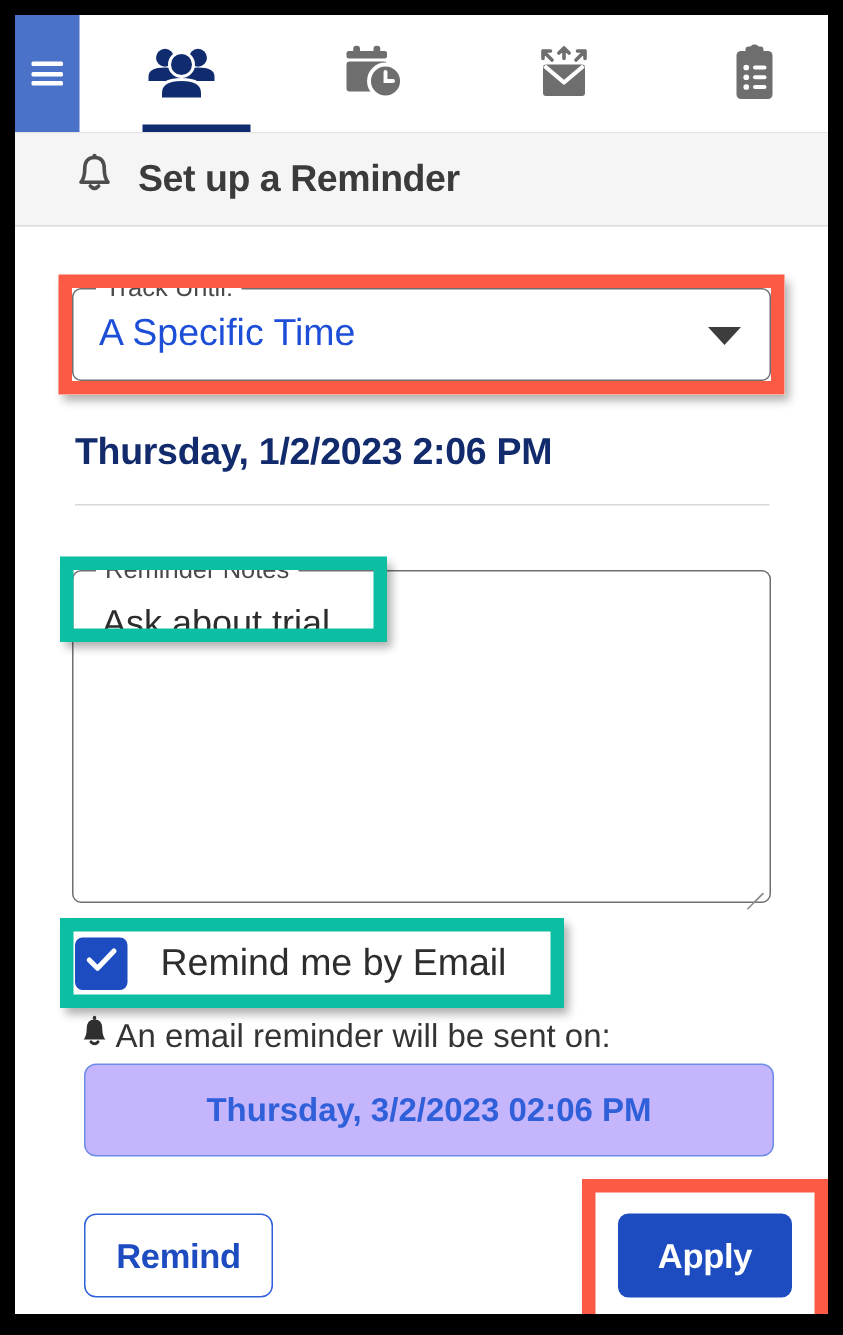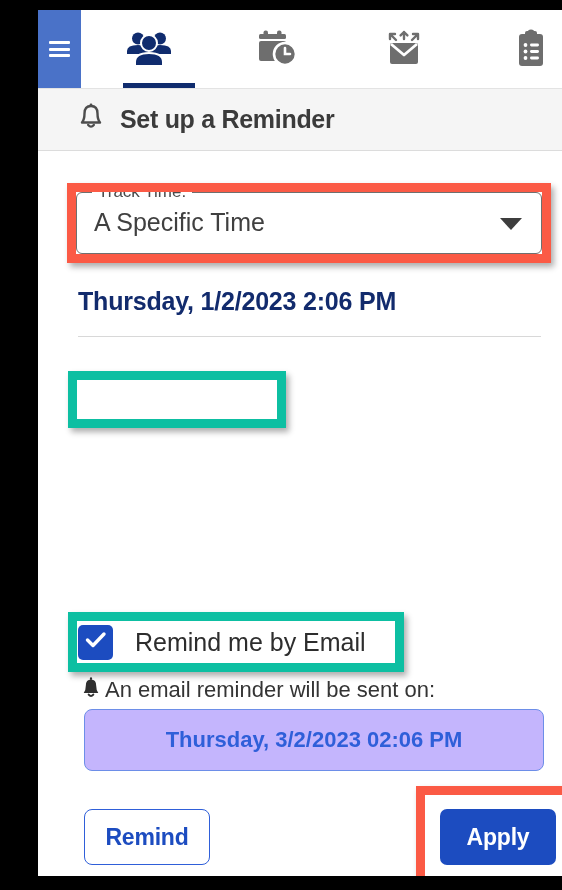--- a/index.html
+++ b/index.html
@@ -14,21 +14,20 @@
     overflow: hidden;
   }
 
   
   #frame {
     position: absolute;
     left: 0; top: 0;
     width: 450px; height: 890px;
     background: #000000;
     box-sizing: border-box;
-    margin-left: 28px;
   }
   #app {
     position: absolute;
     left: 10px; top: 10px;
     width: 542px; height: 866px;
     background: #ffffff;
     overflow: hidden;
   }
 
   
@@ -128,21 +127,21 @@
     padding: 0 6px;
     font-size: 17px;
     color: #4a4a4a;
     line-height: 20px;
   }
   #select-value {
     position: absolute;
     left: 18px;
     top: 16px;
     font-size: 25px;
-    color: #404040;
+    color: #1d4ed8;
   }
   #select-caret {
     position: absolute;
     right: 20px;
     top: 26px;
     width: 0; height: 0;
     border-left: 11px solid transparent;
     border-right: 11px solid transparent;
     border-top: 12px solid #3d3d3d;
     cursor: pointer;
@@ -368,29 +367,38 @@
           <path d="M10.2 22 q2.8 3.2 5.6 0" fill="none" stroke="#4d4d4d" stroke-width="2.4" stroke-linecap="round"></path>
         </svg>
       </span>
       <span class="title">Set up a Reminder</span>
     </div>
 
     <div id="content">
 
       <div id="select-wrap">
         <div class="fieldbox"></div>
-        <span class="legend">Track Time:</span>
+        <span class="legend">Track Until:</span>
         <span id="select-value">A Specific Time</span>
         <span id="select-caret"></span>
       </div>
       <div class="hl hl-red" style="left:29px; top:31px; width:484px; height:80px;"></div>
 
       <div id="date-line">Thursday, 1/2/2023 2:06 PM</div>
       <div id="divider"></div>
 
+      <div id="notes-wrap">
+        <div class="fieldbox"></div>
+        <span class="legend">Reminder Notes</span>
+        <span id="notes-value">Ask about trial</span>
+        <span id="notes-resize">
+          <i style="width:15px; top:14px;"></i>
+          <i style="width:8px; top:14px; right:2px; transform:rotate(-45deg) translateX(0);"></i>
+        </span>
+      </div>
       <div class="hl hl-teal" style="left:30px; top:219px; width:218px; height:57px;"></div>
 
       <div id="check-row">
         <span id="checkbox">
           <span>
             <svg width="22" height="18" viewBox="0 0 22 18">
               <path d="M2.5 9 L8 14.5 L19 3" stroke="#ffffff" stroke-width="3.4" fill="none" stroke-linecap="round" stroke-linejoin="round"></path>
             </svg>
           </span>
         </span>

